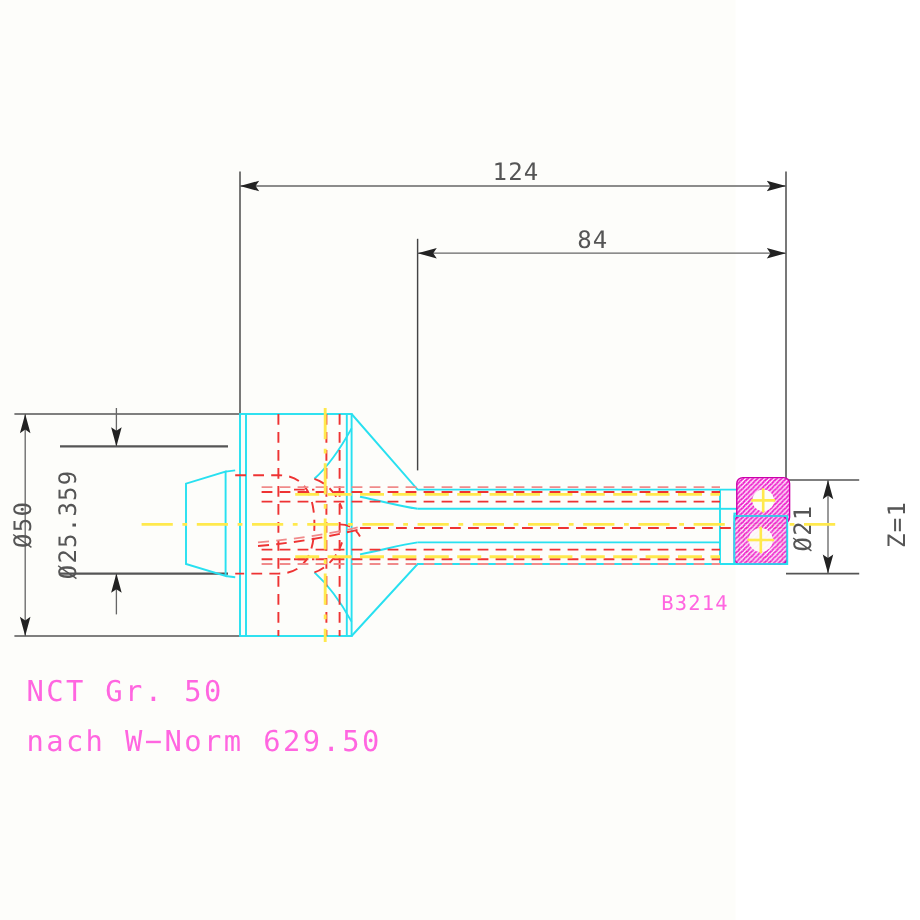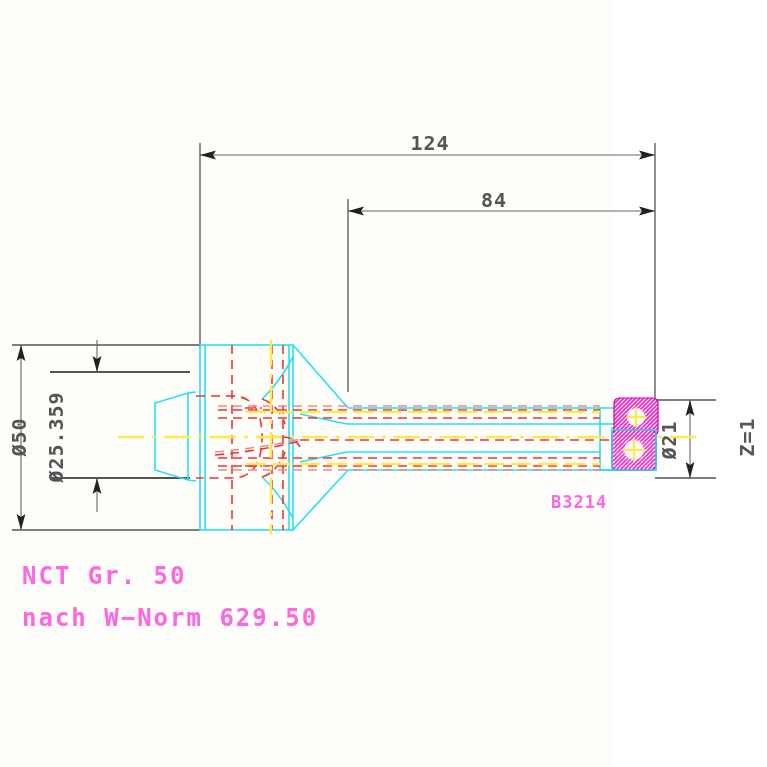--- a/index.html
+++ b/index.html
@@ -12,21 +12,20 @@
     width: 767px;
     height: 767px;
     font-family: "DejaVu Sans Mono", monospace;
     overflow: hidden;
   }
   #drawing-root {
     position: relative;
     width: 613px;
     height: 767px;
     background: #fdfdfa;
-    font-weight: bold;
   }
   svg#cad-canvas {
     position: absolute;
     top: 0;
     left: 0;
     width: 767px;
     height: 767px;
     display: block;
   }
   text {

